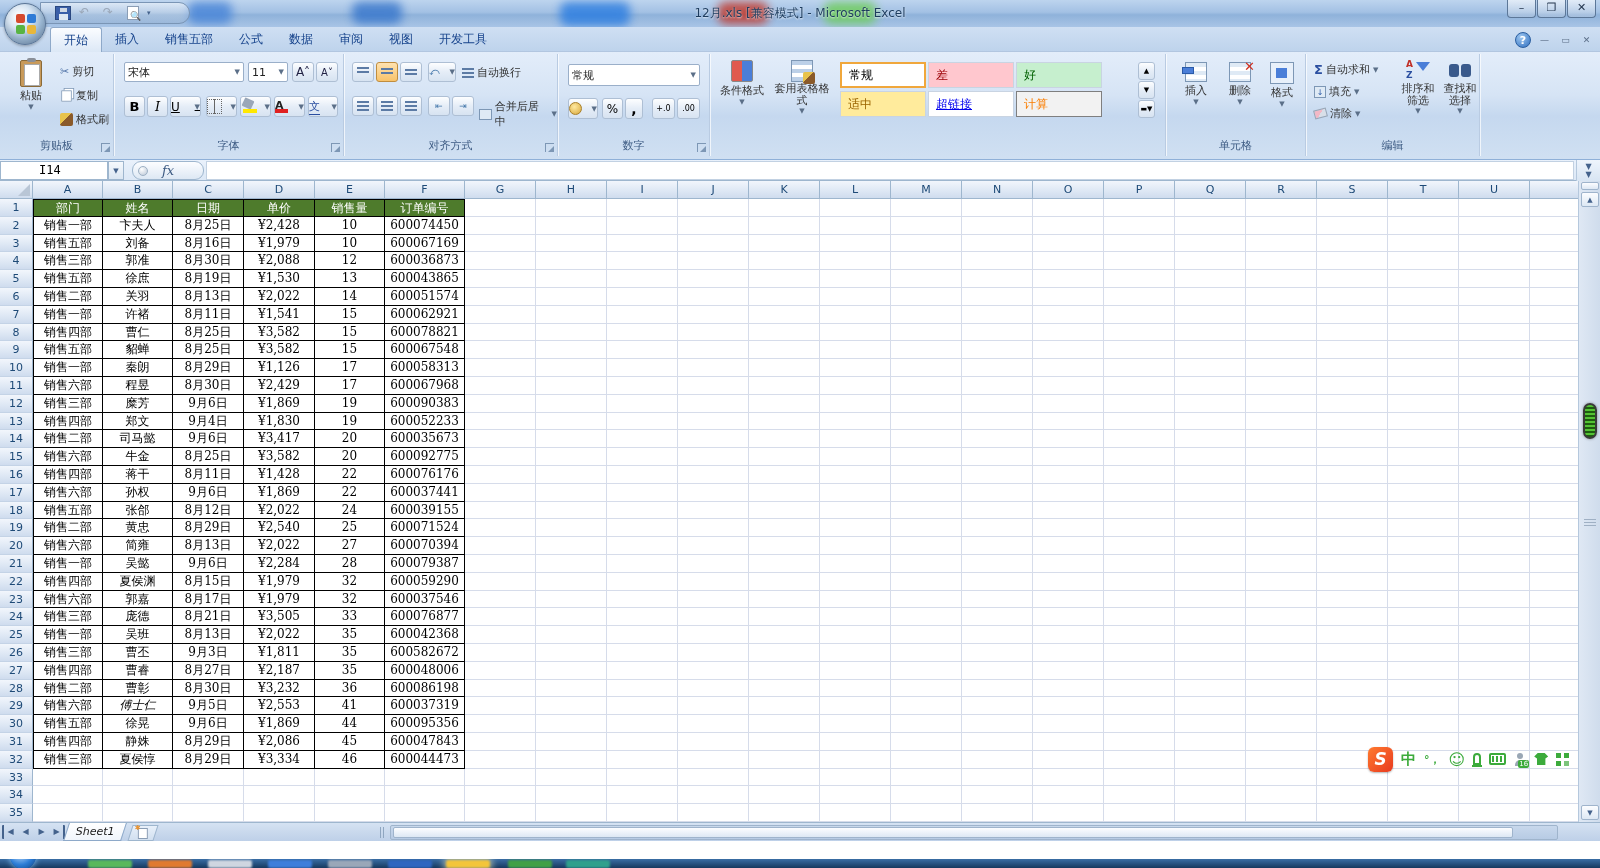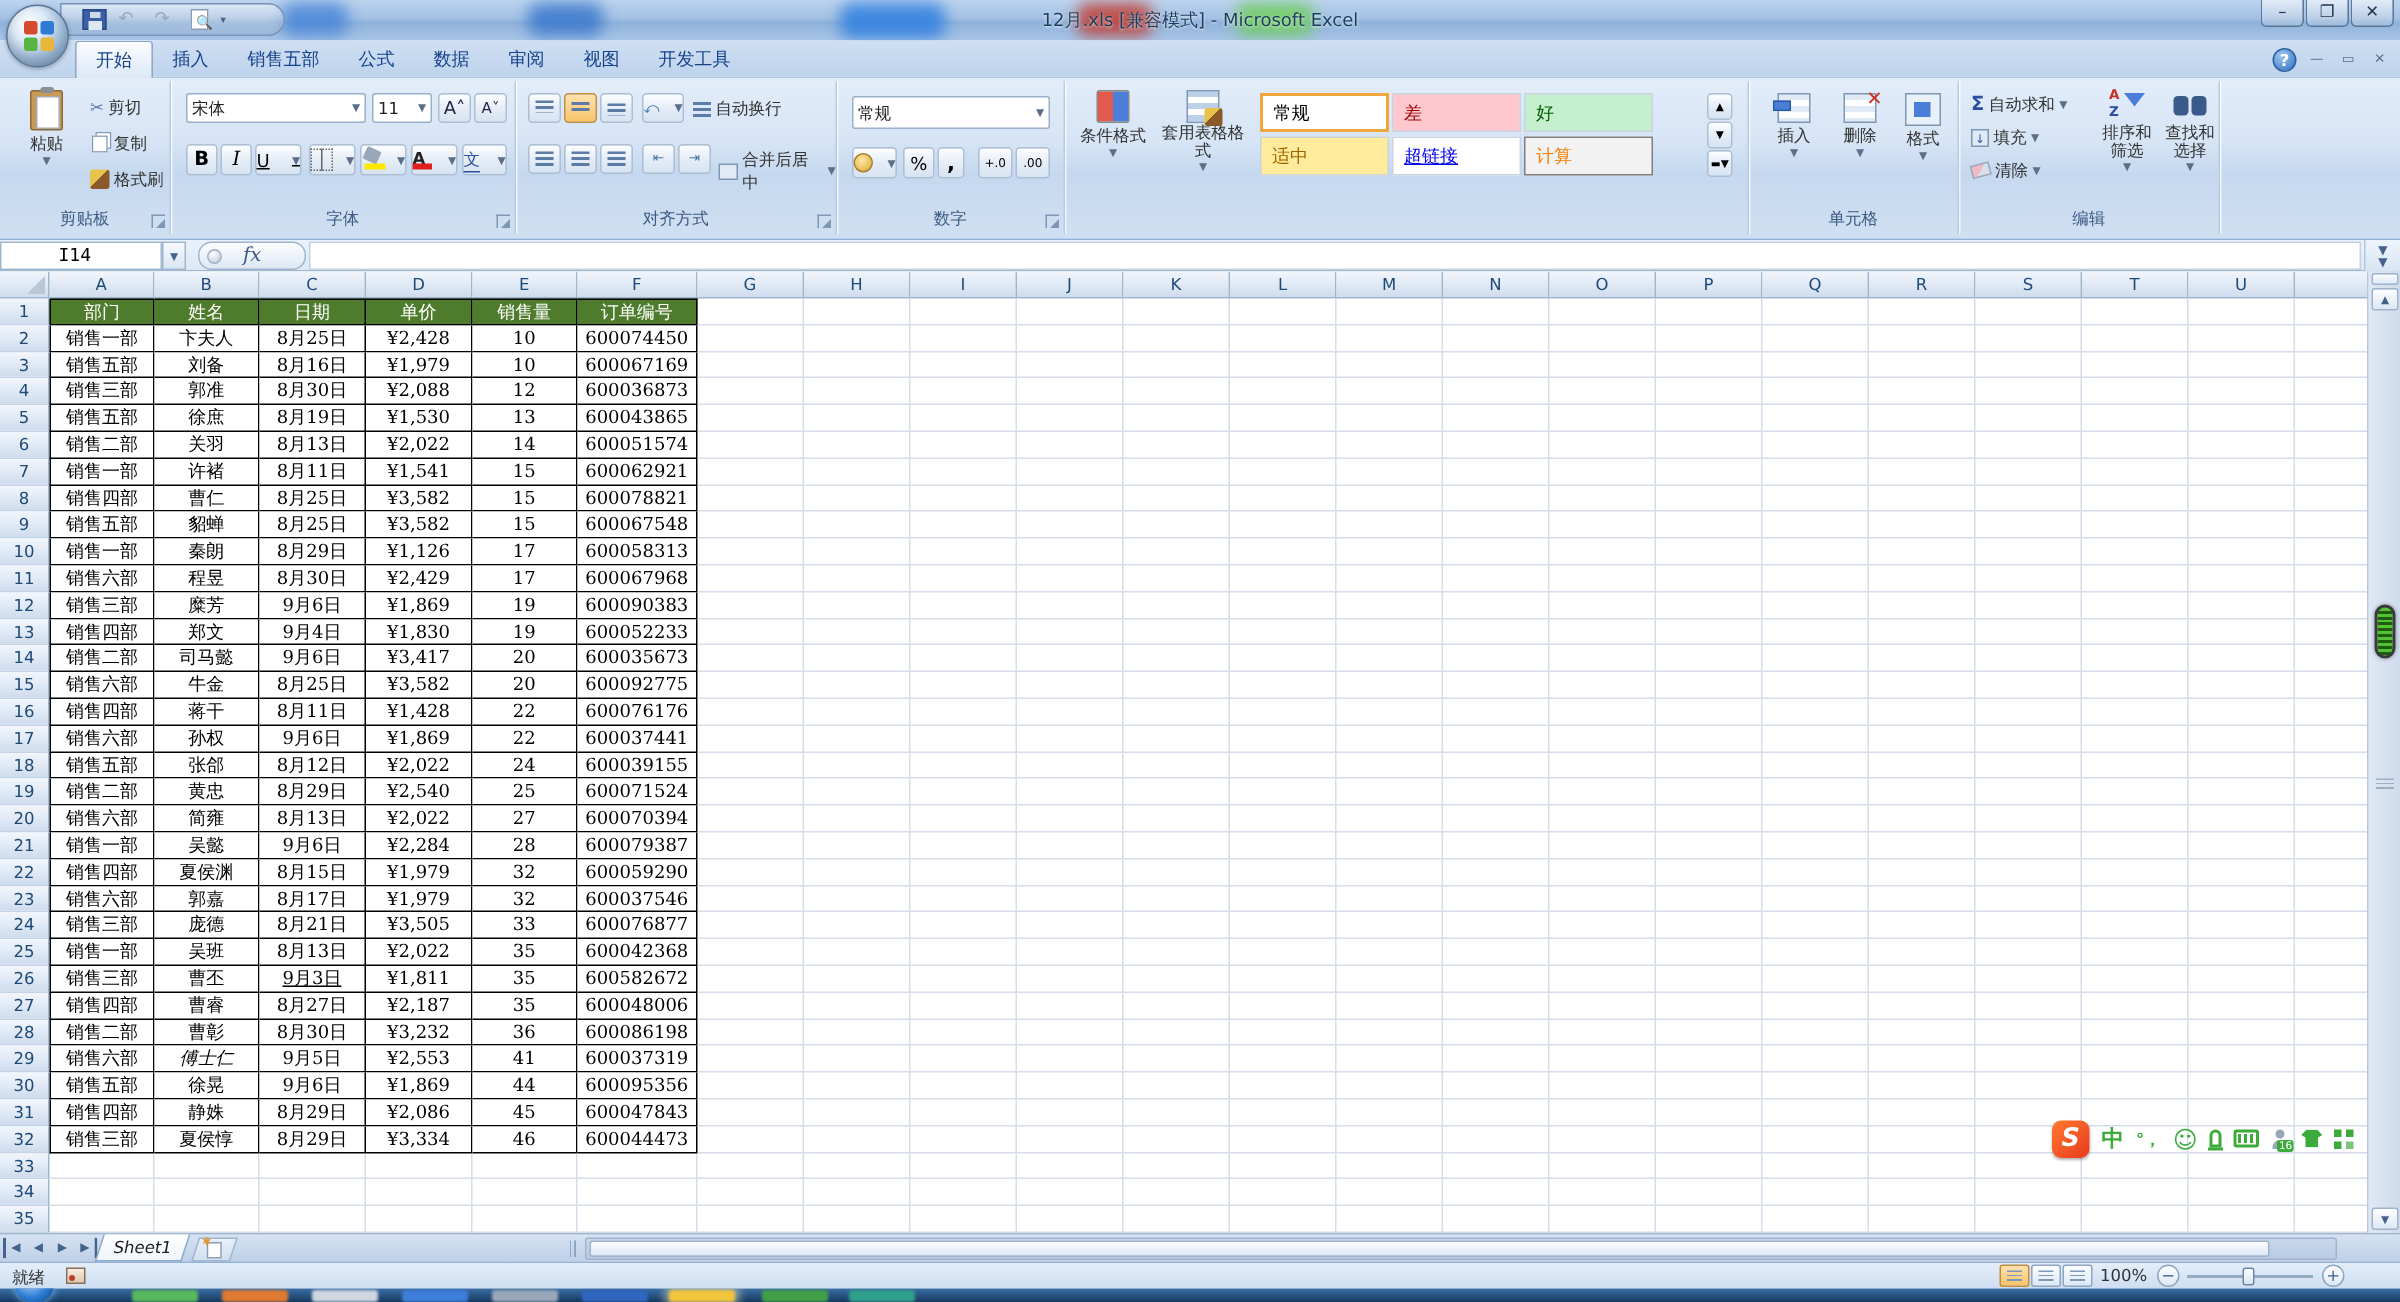--- a/index.html
+++ b/index.html
@@ -1112,21 +1112,21 @@
           <div class="c" style="width: 71px;"></div>
           <div class="c" style="width: 71px;"></div>
           <div class="c" style="width: 71px;"></div>
           <div class="c" style="width: 71px;"></div>
           <div class="c" style="width: 54px;"></div>
         </div>
         <div class="grow" style="height: 17.8px;">
           <div class="rh">26</div>
           <div class="c td" style="width: 70px; border-left: 1px solid rgb(0, 0, 0);">销售三部</div>
           <div class="c td" style="width: 70px;">曹丕</div>
-          <div class="c td" style="width: 71px; text-decoration: underline;">9月3日</div>
+          <div class="c td" style="width: 71px;">9月3日</div>
           <div class="c td" style="width: 71px;">¥1,811</div>
           <div class="c td" style="width: 70px;">35</div>
           <div class="c td" style="width: 80px;">600582672</div>
           <div class="c" style="width: 71px;"></div>
           <div class="c" style="width: 71px;"></div>
           <div class="c" style="width: 71px;"></div>
           <div class="c" style="width: 71px;"></div>
           <div class="c" style="width: 71px;"></div>
           <div class="c" style="width: 71px;"></div>
           <div class="c" style="width: 71px;"></div>
@@ -1388,41 +1388,20 @@
       </div>
     <div class="instab">
         <div class="instab-ic"></div>
       </div>
     <div class="hscroll">
         <div class="hthumb"></div>
       </div>
     <div class="hgrip"></div>
   </div>
 
-  <div class="statusbar">
-    <div class="st-ready">就绪</div>
-    <div class="st-macro"></div>
-    <div class="viewbtns">
-      <div class="vbtn active">
-          <i></i>
-        </div>
-      <div class="vbtn">
-          <i></i>
-        </div>
-      <div class="vbtn">
-          <i></i>
-        </div>
-    </div>
-    <div class="st-zoom">100%</div>
-    <div class="zminus">−</div>
-    <div class="ztrack"></div>
-    <div class="ztick"></div>
-    <div class="zthumb"></div>
-    <div class="zplus">+</div>
-  </div>
 
   <div class="taskbar" id="taskbar">
     <div class="tk-orb"></div>
   <div class="tk-ic" style="left: 88px; background: rgb(88, 184, 92);"></div>
       <div class="tk-ic" style="left: 148px; background: rgb(224, 122, 48);"></div>
       <div class="tk-ic" style="left: 208px; background: rgb(207, 214, 224);"></div>
       <div class="tk-ic" style="left: 268px; background: rgb(61, 126, 219);"></div>
       <div class="tk-ic" style="left: 328px; background: rgb(154, 167, 184);"></div>
       <div class="tk-ic" style="left: 388px; background: rgb(47, 102, 192);"></div>
       <div class="tk-ic" style="left: 446px; background: rgb(243, 197, 58); box-shadow: rgba(255, 250, 200, 0.5) 0px 0px 6px 3px;"></div>

